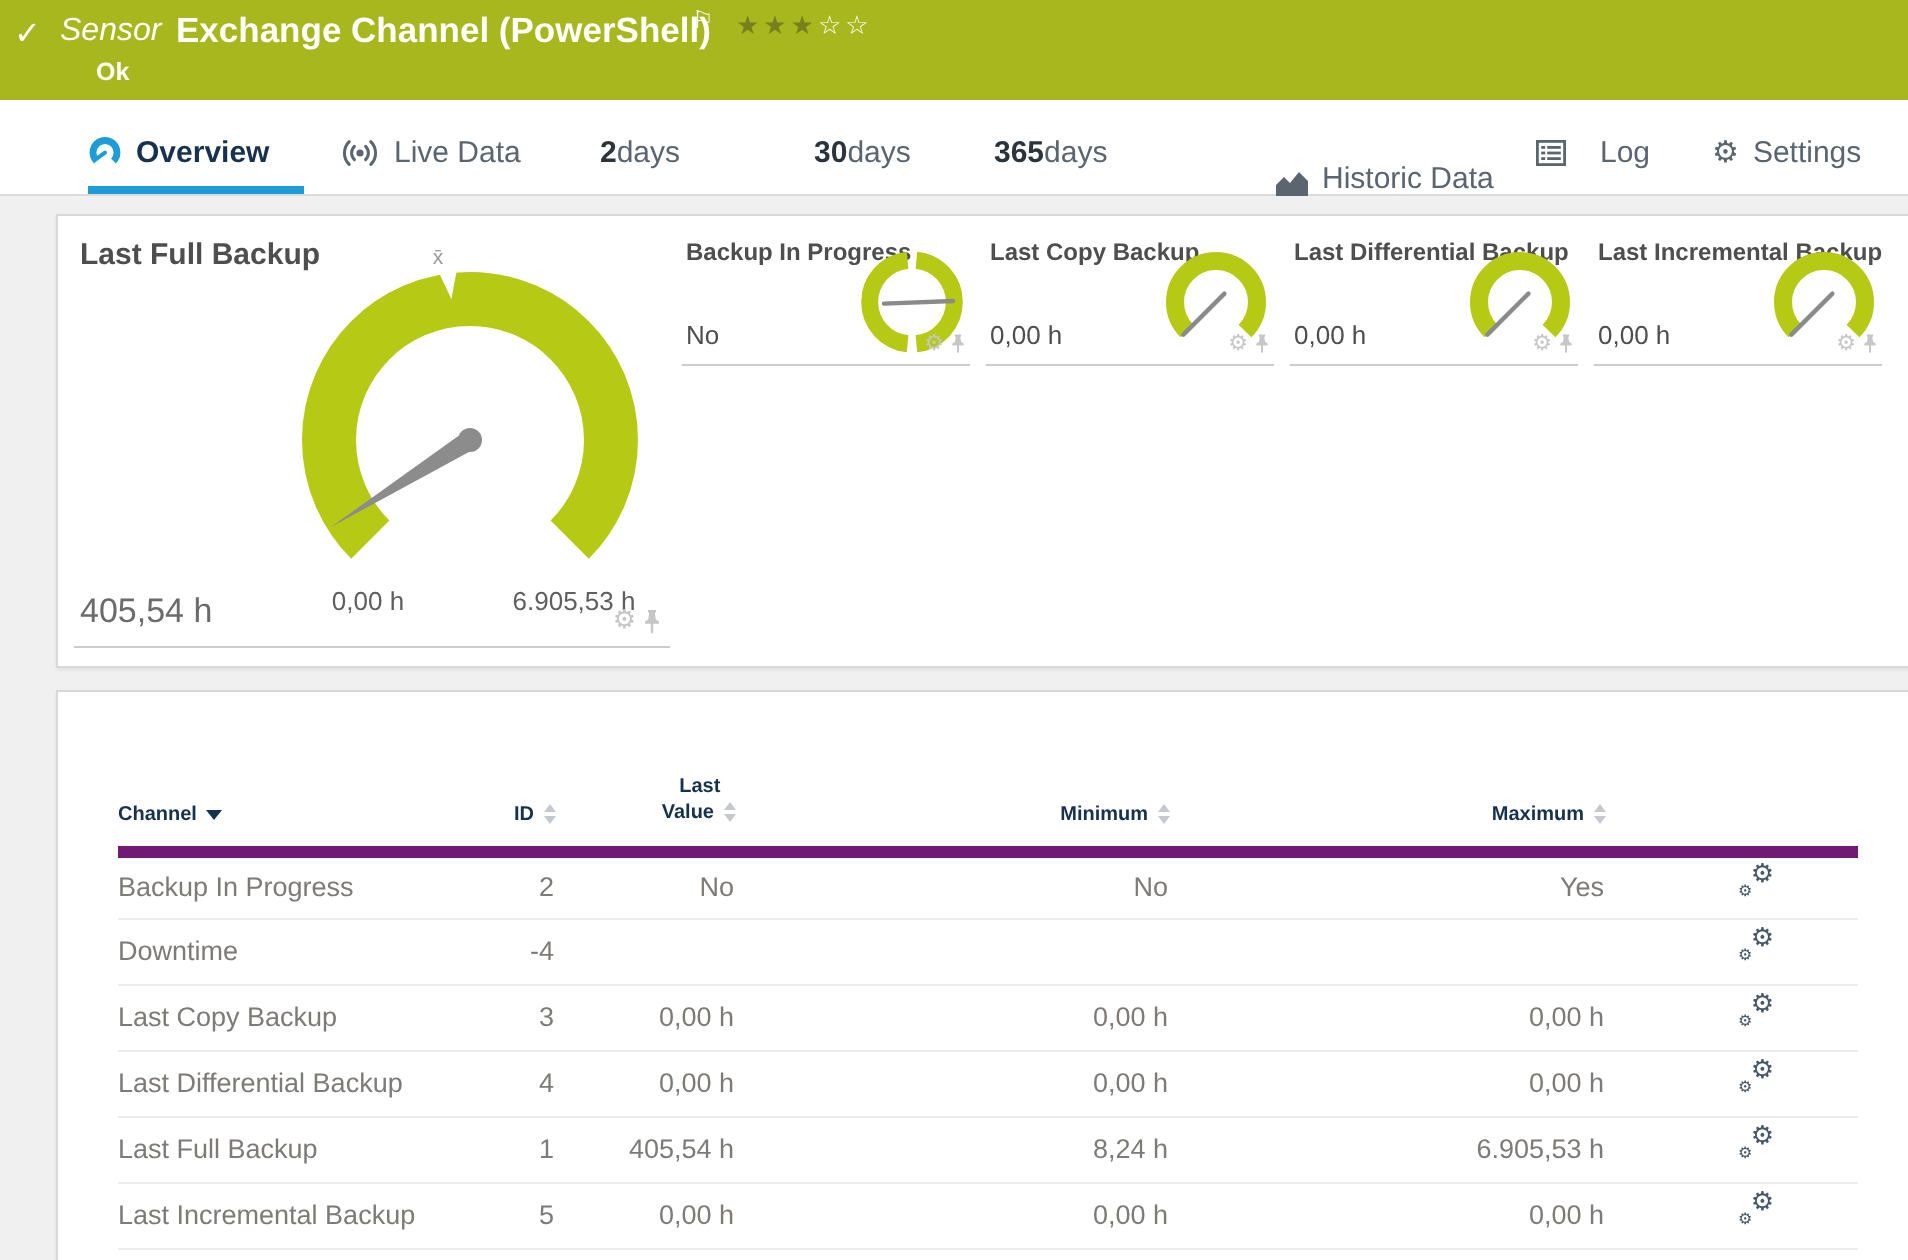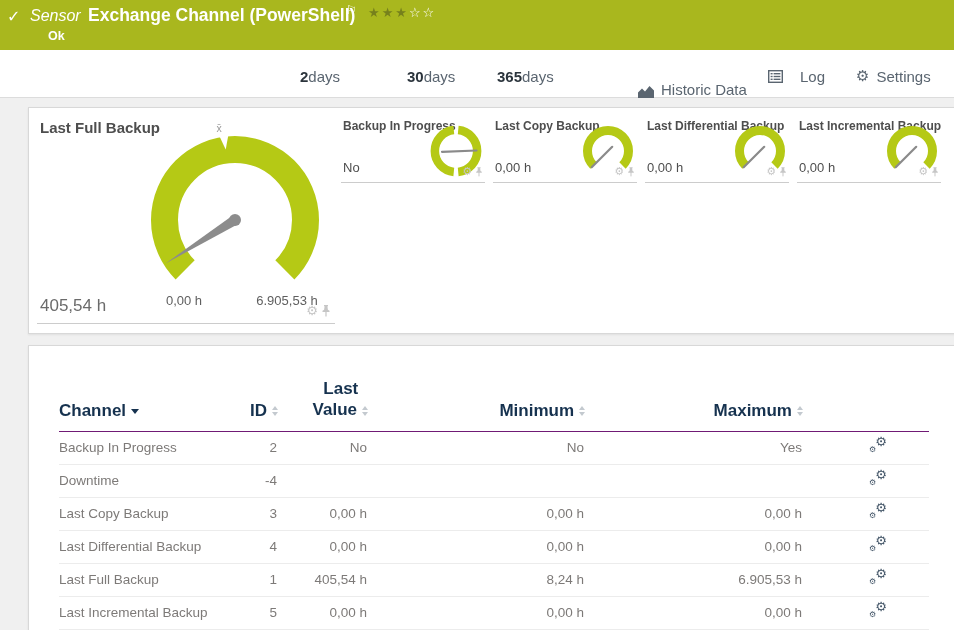--- a/index.html
+++ b/index.html
@@ -48,21 +48,21 @@
   .tools-big { right:4px; top:188px; }
   .tools-sm  { right:2px; top:50px; }
   .gear-sm { font-size:11px; line-height:11px; }
   svg text { font-family:"Liberation Sans","DejaVu Sans",sans-serif; }
 
   
   .ch-table { position:absolute; left:30px; top:32px; border-collapse:collapse; width:870px; table-layout:fixed; }
   .ch-table col.c-channel { width:170px; } .ch-table col.c-id { width:50px; }
   .ch-table col.c-last { width:90px; } .ch-table col.c-min { width:217px; }
   .ch-table col.c-max { width:218px; } .ch-table col.c-act { width:125px; }
-  .ch-table th { color:#16324f; font-size:17px; font-weight:bold; vertical-align:bottom; padding-bottom:10px; height:48px; border-bottom:1px solid #701a75; }
+  .ch-table th { color:#16324f; font-size:10px; font-weight:bold; vertical-align:bottom; padding-bottom:10px; height:48px; border-bottom:6px solid #701a75; }
   .ch-table td { height:33px; font-size:13.5px; color:#7d7a78; border-bottom:1px solid #ececec; }
   .th-left { text-align:left; } .th-right { text-align:right; }
   .td-right { text-align:right; padding-right:2px; }
   .td-act { text-align:right; padding-right:42px; }
   .hdr-2line { display:inline-block; text-align:center; line-height:1.25; }
   .sort { display:inline-block; vertical-align:middle; margin-left:5px; width:7px; }
   .sort i { display:block; width:0; height:0; border-left:3.5px solid transparent; border-right:3.5px solid transparent; }
   .sort .up { border-bottom:4px solid #c3c9cf; margin-bottom:2px; }
   .sort .down { border-top:4px solid #c3c9cf; }
   .sorted-down { display:inline-block; vertical-align:middle; margin-left:5px; width:0; height:0; border-left:4px solid transparent; border-right:4px solid transparent; border-top:5px solid #16324f; }
@@ -77,20 +77,39 @@
 <div class="sensor-bar">
   <span class="check icon-glyph">✓</span>
   <span class="sensor-kind">Sensor</span>
   <span class="sensor-title">Exchange Channel (PowerShell)</span>
   <span class="flag icon-glyph">⚐</span>
   <span class="stars"><span class="filled icon-glyph">★★★</span><span class="empty icon-glyph">☆☆</span></span>
   <span class="status-ok">Ok</span>
 </div>
 
 <div class="tabbar">
+  <div class="tab active" style="left:44px;width:108px;">
+    <span class="ticon">
+      <svg width="17" height="16" viewBox="0 0 17 16">
+          <path d="M4.26 12.5 A6 6 0 1 1 12.74 12.5" fill="none" stroke="currentColor" stroke-width="3.4"></path>
+          <path d="M8.5 8.3 L4 11.6" stroke="currentColor" stroke-width="2" stroke-linecap="round"></path>
+        </svg>
+    </span>
+    <span>Overview</span>
+    <div class="underline"></div>
+  </div>
+  <div class="tab" style="left:170px;">
+    <span class="ticon">
+      <svg width="20" height="15" viewBox="0 0 20 15">
+          <circle cx="10" cy="7.5" r="1.8" fill="currentColor"></circle>
+          <path d="M7.2 4.2 a4.6 4.6 0 0 0 0 6.6 M4.6 1.8 a8 8 0 0 0 0 11.4 M12.8 4.2 a4.6 4.6 0 0 1 0 6.6 M15.4 1.8 a8 8 0 0 1 0 11.4" stroke="currentColor" stroke-width="1.5" fill="none" stroke-linecap="round"></path>
+        </svg>
+    </span>
+    <span>Live Data</span>
+  </div>
   <div class="tab" style="left:300px;">
     <span class="tnum">2</span>
     <span class="tunit">days</span>
   </div>
   <div class="tab" style="left:407px;">
     <span class="tnum">30</span>
     <span class="tunit">days</span>
   </div>
   <div class="tab" style="left:497px;">
     <span class="tnum">365</span>

